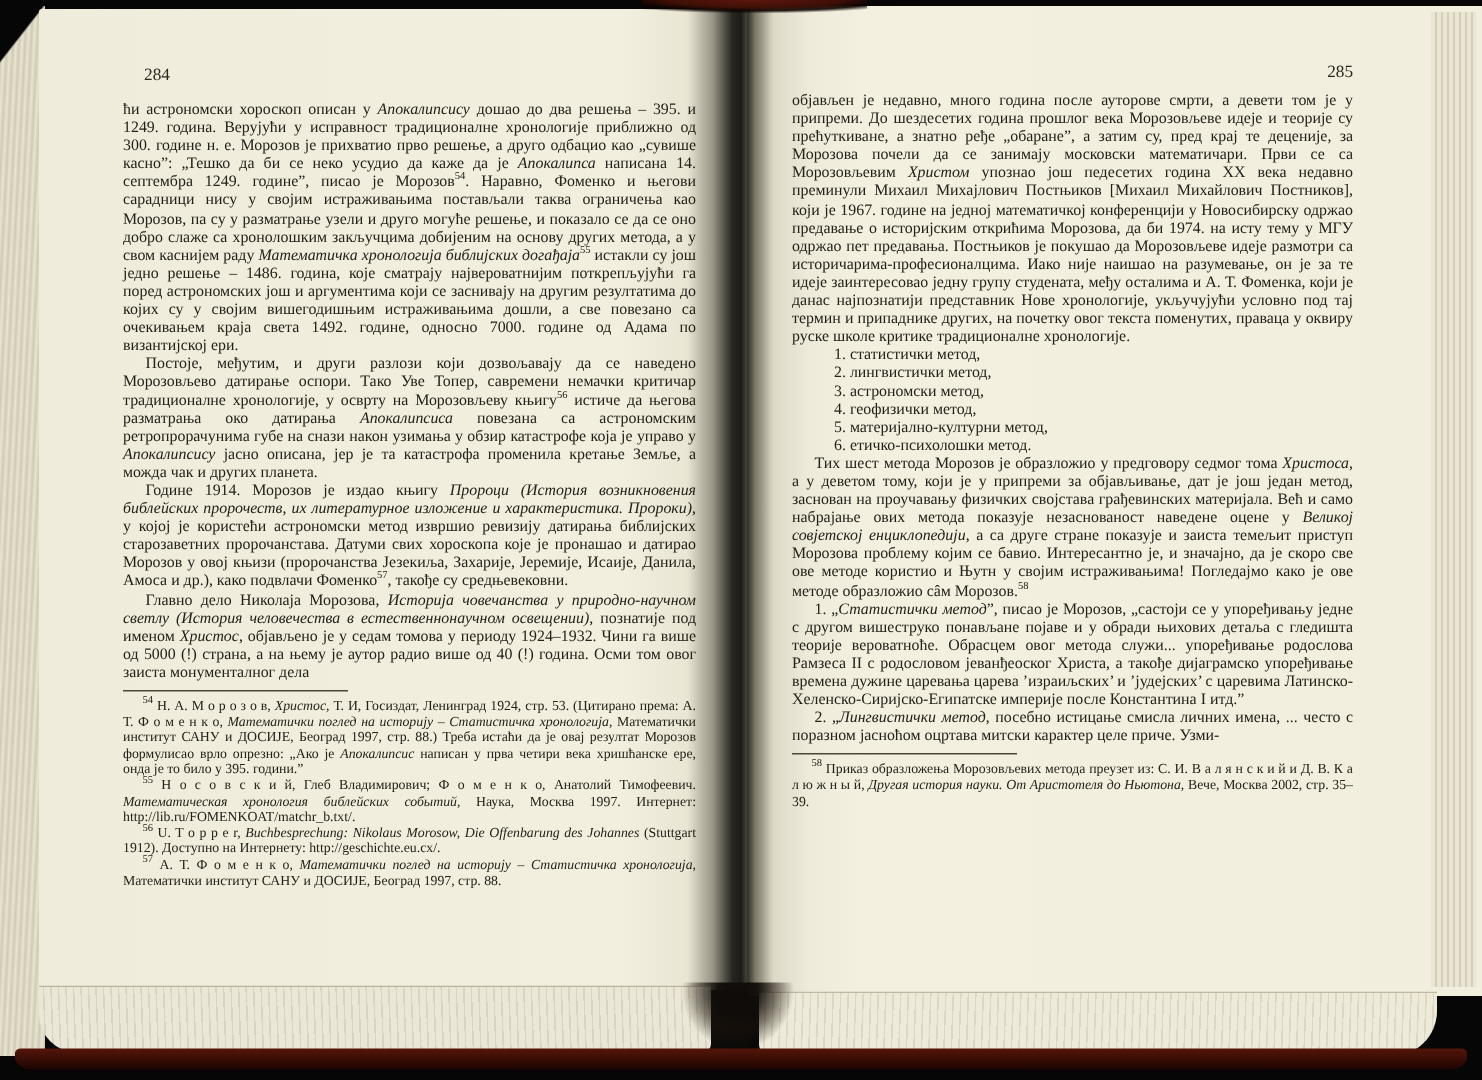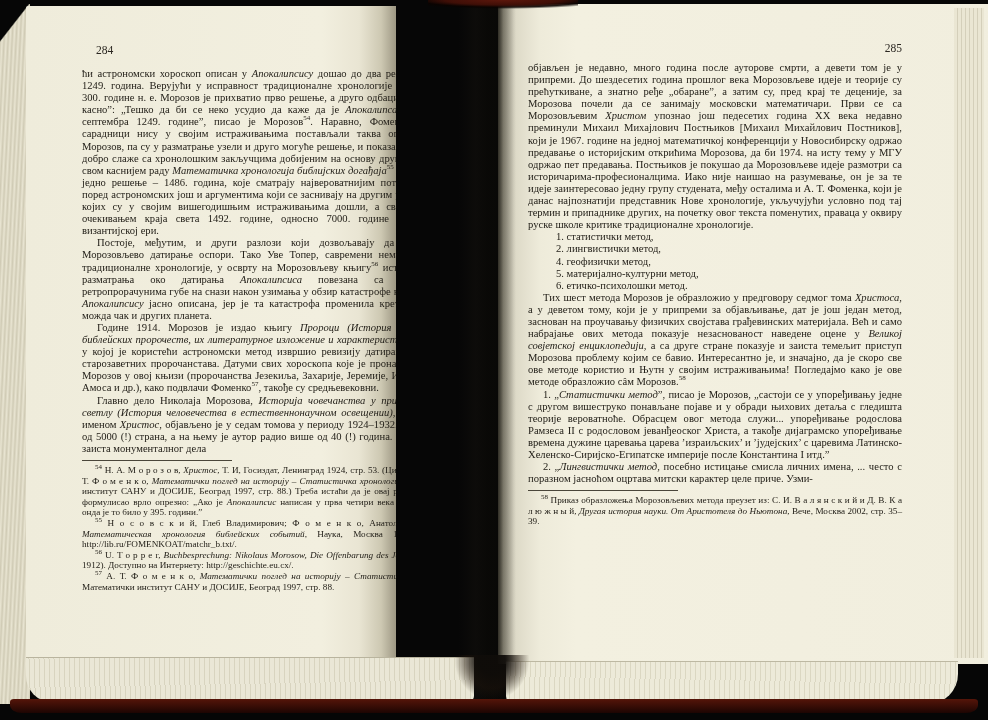--- a/index.html
+++ b/index.html
@@ -22,21 +22,21 @@
     background:linear-gradient(128deg,#060606 38%,rgba(6,6,6,0) 40%);
   }
   .edge-right {
     left:954px; top:8px; width:30px; height:650px;
     background:repeating-linear-gradient(90deg,#eae6d3 0 3px,#d4cfba 3px 4px);
   }
 
   
   .page { overflow:hidden; }
   .page.left {
-    left:26px; top:6px; width:370px; height:654px;
+    left:26px; top:6px; width:484px; height:654px;
     background:linear-gradient(to right,#efecdb 0%,#f2efdf 80%,#e9e5d3 90%,#cdc8b2 96%,#9d9783 100%);
     border-radius:2px 0 0 2px;
   }
   .page.right {
     left:498px; top:4px; width:520px; height:660px;
     background:linear-gradient(to right,#7d7864 0%,#b5b09b 1%,#dcd8c6 3%,#eeebda 8%,#f3f0e0 15%,#f1eede 100%);
     border-radius:0 3px 3px 0;
   }
 
   
@@ -113,20 +113,21 @@
   </div>
 </div>
 
 <div class="abs page right">
   <div class="pagenum">285</div>
   <div class="col">
     <div class="para"><span>објављен је недавно, много година после ауторове смрти, а девети том је у припреми. До шездесетих година прошлог века Морозовљеве идеје и теорије су прећуткиване, а знатно ређе „обаране”, а затим су, пред крај те деценије, за Морозова почели да се занимају московски математичари. Први се са Морозовљевим </span><em>Христом</em><span> упознао још педесетих година XX века недавно преминули Михаил Михајлович Постњиков [Михаил Михайлович Постников], који је 1967. године на једној математичкој конференцији у Новосибирску одржао предавање о историјским открићима Морозова, да би 1974. на исту тему у МГУ одржао пет предавања. Постњиков је покушао да Морозовљеве идеје размотри са историчарима-професионалцима. Иако није наишао на разумевање, он је за те идеје заинтересовао једну групу студената, међу осталима и А. Т. Фоменка, који је данас најпознатији представник Нове хронологије, укључујући условно под тај термин и припаднике других, на почетку овог текста поменутих, праваца у оквиру руске школе критике традиционалне хронологије.</span></div>
     <div class="method-list">
       <div class="list-item">1. статистички метод,</div>
       <div class="list-item">2. лингвистички метод,</div>
+      <div class="list-item">3. астрономски метод,</div>
       <div class="list-item">4. геофизички метод,</div>
       <div class="list-item">5. материјално-културни метод,</div>
       <div class="list-item">6. етичко-психолошки метод.</div>
     </div>
     <div class="para indent"><span>Тих шест метода Морозов је образложио у предговору седмог тома </span><em>Христоса</em><span>, а у деветом тому, који је у припреми за објављивање, дат је још један метод, заснован на проучавању физичких својстава грађевинских материјала. Већ и само набрајање ових метода показује незаснованост наведене оцене у </span><em>Великој совјетској енциклопедији</em><span>, а са друге стране показује и заиста темељит приступ Морозова проблему којим се бавио. Интересантно је, и значајно, да је скоро све ове методе користио и Њутн у својим истраживањима! Погледајмо како је ове методе образложио сâм Морозов.</span><sup>58</sup></div>
     <div class="para indent"><span>1. „</span><em>Статистички метод</em><span>”, писао је Морозов, „састоји се у упоређивању једне с другом вишеструко понављане појаве и у обради њихових детаља с гледишта теорије вероватноће. Обрасцем овог метода служи... упоређивање родослова Рамзеса II с родословом јеванђеоског Христа, а такође дијаграмско упоређивање времена дужине царевања царева ’израиљских’ и ’јудејских’ с царевима Латинско-Хеленско-Сиријско-Египатске империје после Константина I итд.”</span></div>
     <div class="para indent"><span>2. „</span><em>Лингвистички метод</em><span>, посебно истицање смисла личних имена, ... често с поразном јасноћом оцртава митски карактер целе приче. Узми-</span></div>
     <div class="fnrule"></div>
     <div class="footnote"><sup>58</sup><span> Приказ образложења Морозовљевих метода преузет из: С. И. В а л я н с к и й и Д. В. К а л ю ж н ы й, </span><em>Другая история науки. От Аристотеля до Ньютона</em><span>, Вече, Москва 2002, стр. 35–39.</span></div>
   </div>

